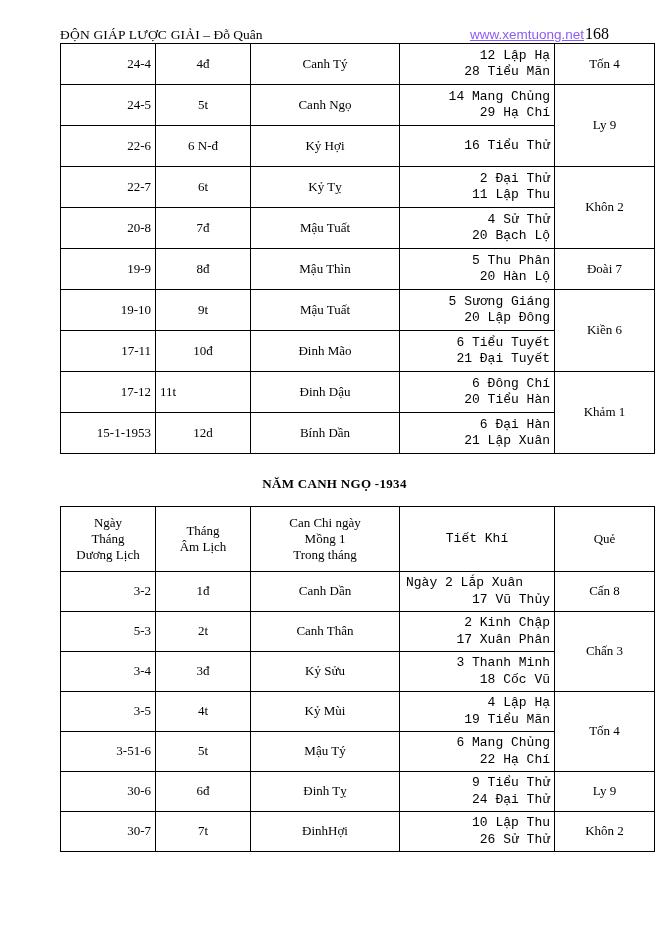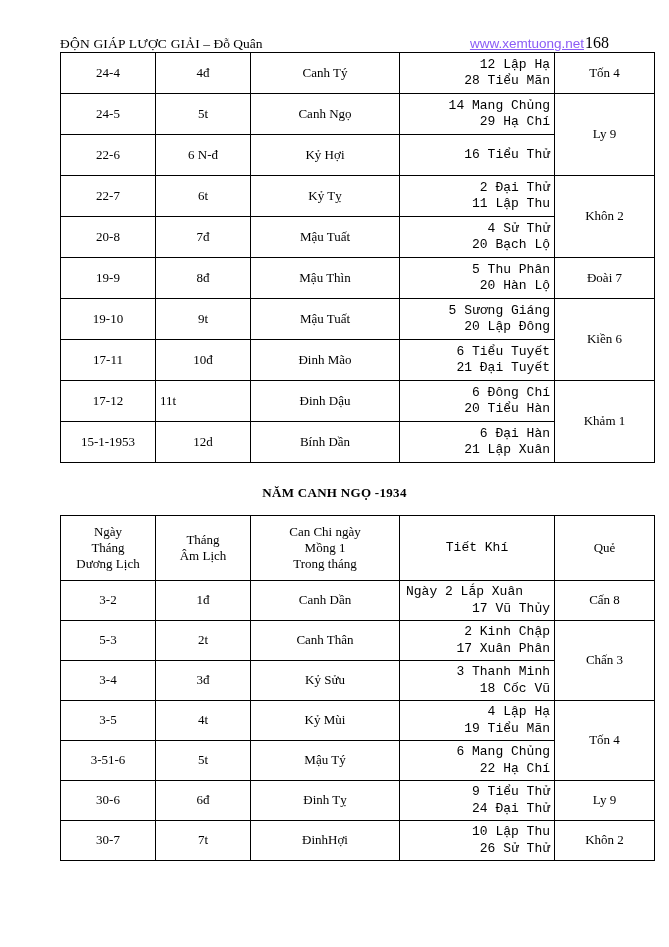--- a/index.html
+++ b/index.html
@@ -19,21 +19,21 @@
     position: relative;
     width: 669px;
     height: 947px;
     box-sizing: border-box;
     padding: 0 60px;
   }
   .header {
     display: flex;
     align-items: baseline;
     justify-content: space-between;
-    padding-top: 34px;
+    padding-top: 25px;
     font-size: 13.5px;
   }
   .header-left {
     white-space: nowrap;
   }
   .header-left .bookname {
     font-variant: small-caps;
     letter-spacing: 0.2px;
   }
   .header-right {
@@ -57,21 +57,21 @@
     margin: 0 auto;
     table-layout: fixed;
   }
   table.tbl td {
     border: 1px solid #000000;
     font-size: 13px;
     padding: 3px 4px;
     vertical-align: middle;
     line-height: 1.25;
   }
-  .c-date   { width: 86px;  text-align: center; }
+  .c-date   { width: 86px;  text-align: right; }
   .c-lunar  { width: 86px;  text-align: center; }
   .c-canchi { width: 140px; text-align: center; }
   .c-tiet   { width: 146px; text-align: right; padding-right: 8px; font-family: Liberation Mono, monospace; }
   .c-que    { width: 91px;  text-align: center; }
 
   .tiet-line { display: block; }
 
   .tbl1 { margin-top: 18px; }
   .tbl1 td { height: 34px; }
   .tbl1 .c-lunar { }

